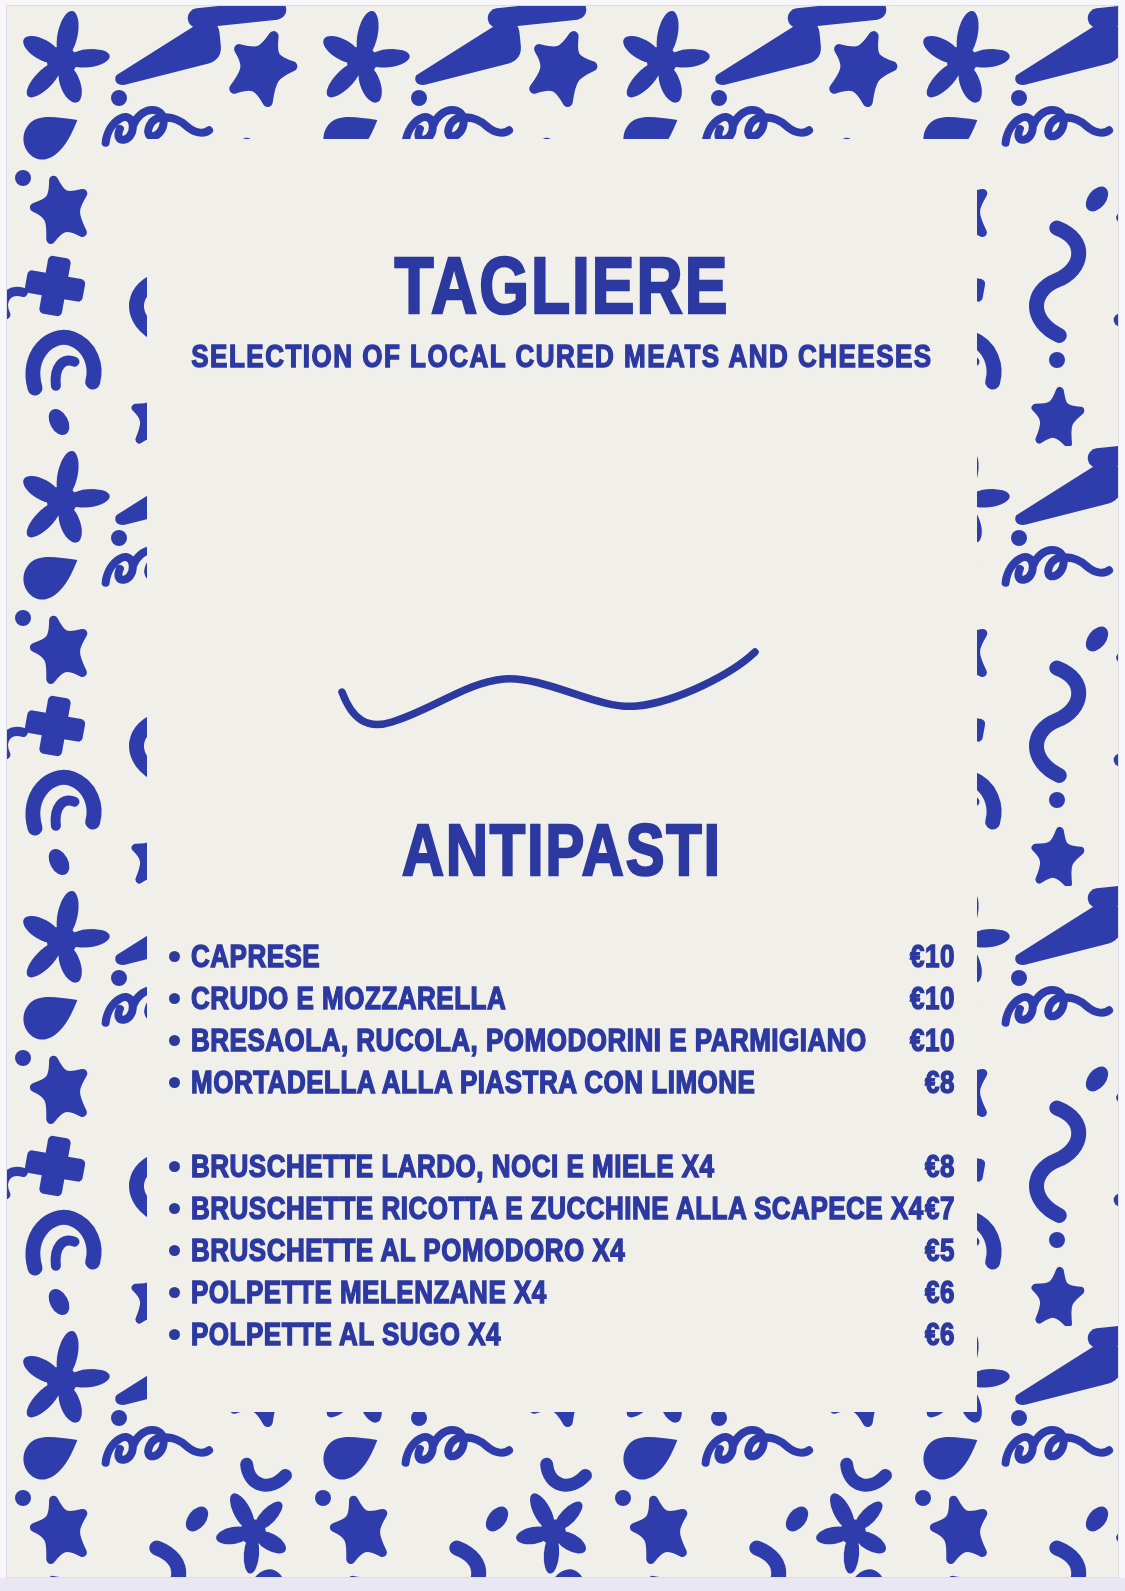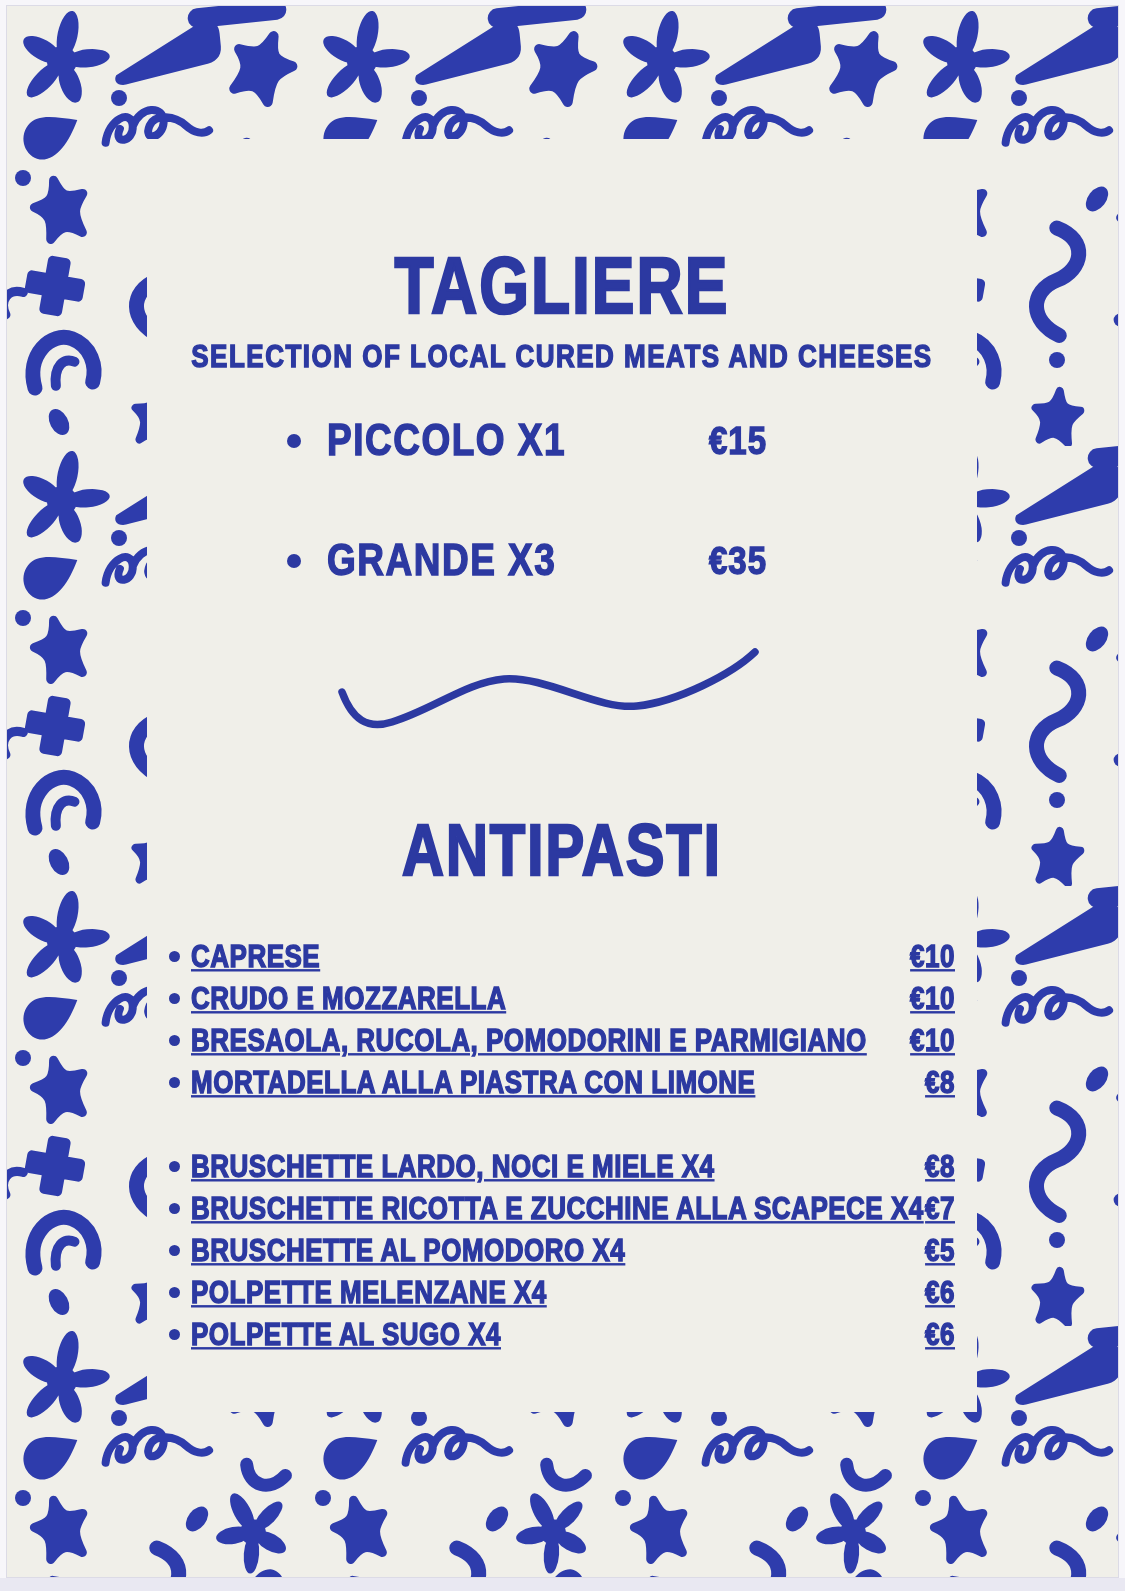--- a/index.html
+++ b/index.html
@@ -52,21 +52,21 @@
     text-align:center;
     font-weight:bold;
     font-size:26px;line-height:46px;
     letter-spacing:1.5px;
     -webkit-text-stroke:1.2px var(--blue-text);
     transform:scaleY(1.2);
     white-space:nowrap;
   }
   .row{position:absolute;display:flex;align-items:center;white-space:nowrap;}
   .trow{left:140px;width:480px;height:48px;}
-  .arow{left:22px;width:786px;height:36px;text-decoration:underline;}
+  .arow{left:22px;width:786px;height:36px;}
   .bullet{
     background:var(--blue-text);
     border-radius:50%;
     flex:0 0 auto;
   }
   .trow .bullet{width:14px;height:14px;margin-right:26px;}
   .arow .bullet{width:11px;height:11px;margin-right:11px;}
   .iname{
     font-weight:bold;
     -webkit-text-stroke:1.2px var(--blue-text);
@@ -153,30 +153,20 @@
     </defs>
     <rect x="0" y="0" width="1111" height="1571" fill="url(#doodles)"></rect>
   </svg>
 
   <div class="panel">
 
     <div class="big-title t1">TAGLIERE</div>
 
     <div class="subtitle">SELECTION OF LOCAL CURED MEATS AND CHEESES</div>
 
-    <div class="row trow" style="top:278px">
-      <span class="bullet"></span>
-      <span class="iname">PICCOLO X1</span>
-      <span class="iprice">€15</span>
-    </div>
-    <div class="row trow" style="top:398px">
-      <span class="bullet"></span>
-      <span class="iname">GRANDE X3</span>
-      <span class="iprice">€35</span>
-    </div>
 
     <svg class="wave" width="430" height="110" viewBox="0 0 430 110">
       <path d="M5,58 C15,85 30,96 55,88 C95,76 130,48 167,45 C210,42 260,76 300,72 C340,68 395,40 418,18" fill="none" stroke="currentColor" stroke-width="7.5" stroke-linecap="round"></path>
     </svg>
 
     <div class="big-title t2">ANTIPASTI</div>
 
     <div class="row arow" style="top:799px">
       <span class="bullet"></span>
       <span class="iname">CAPRESE</span>

